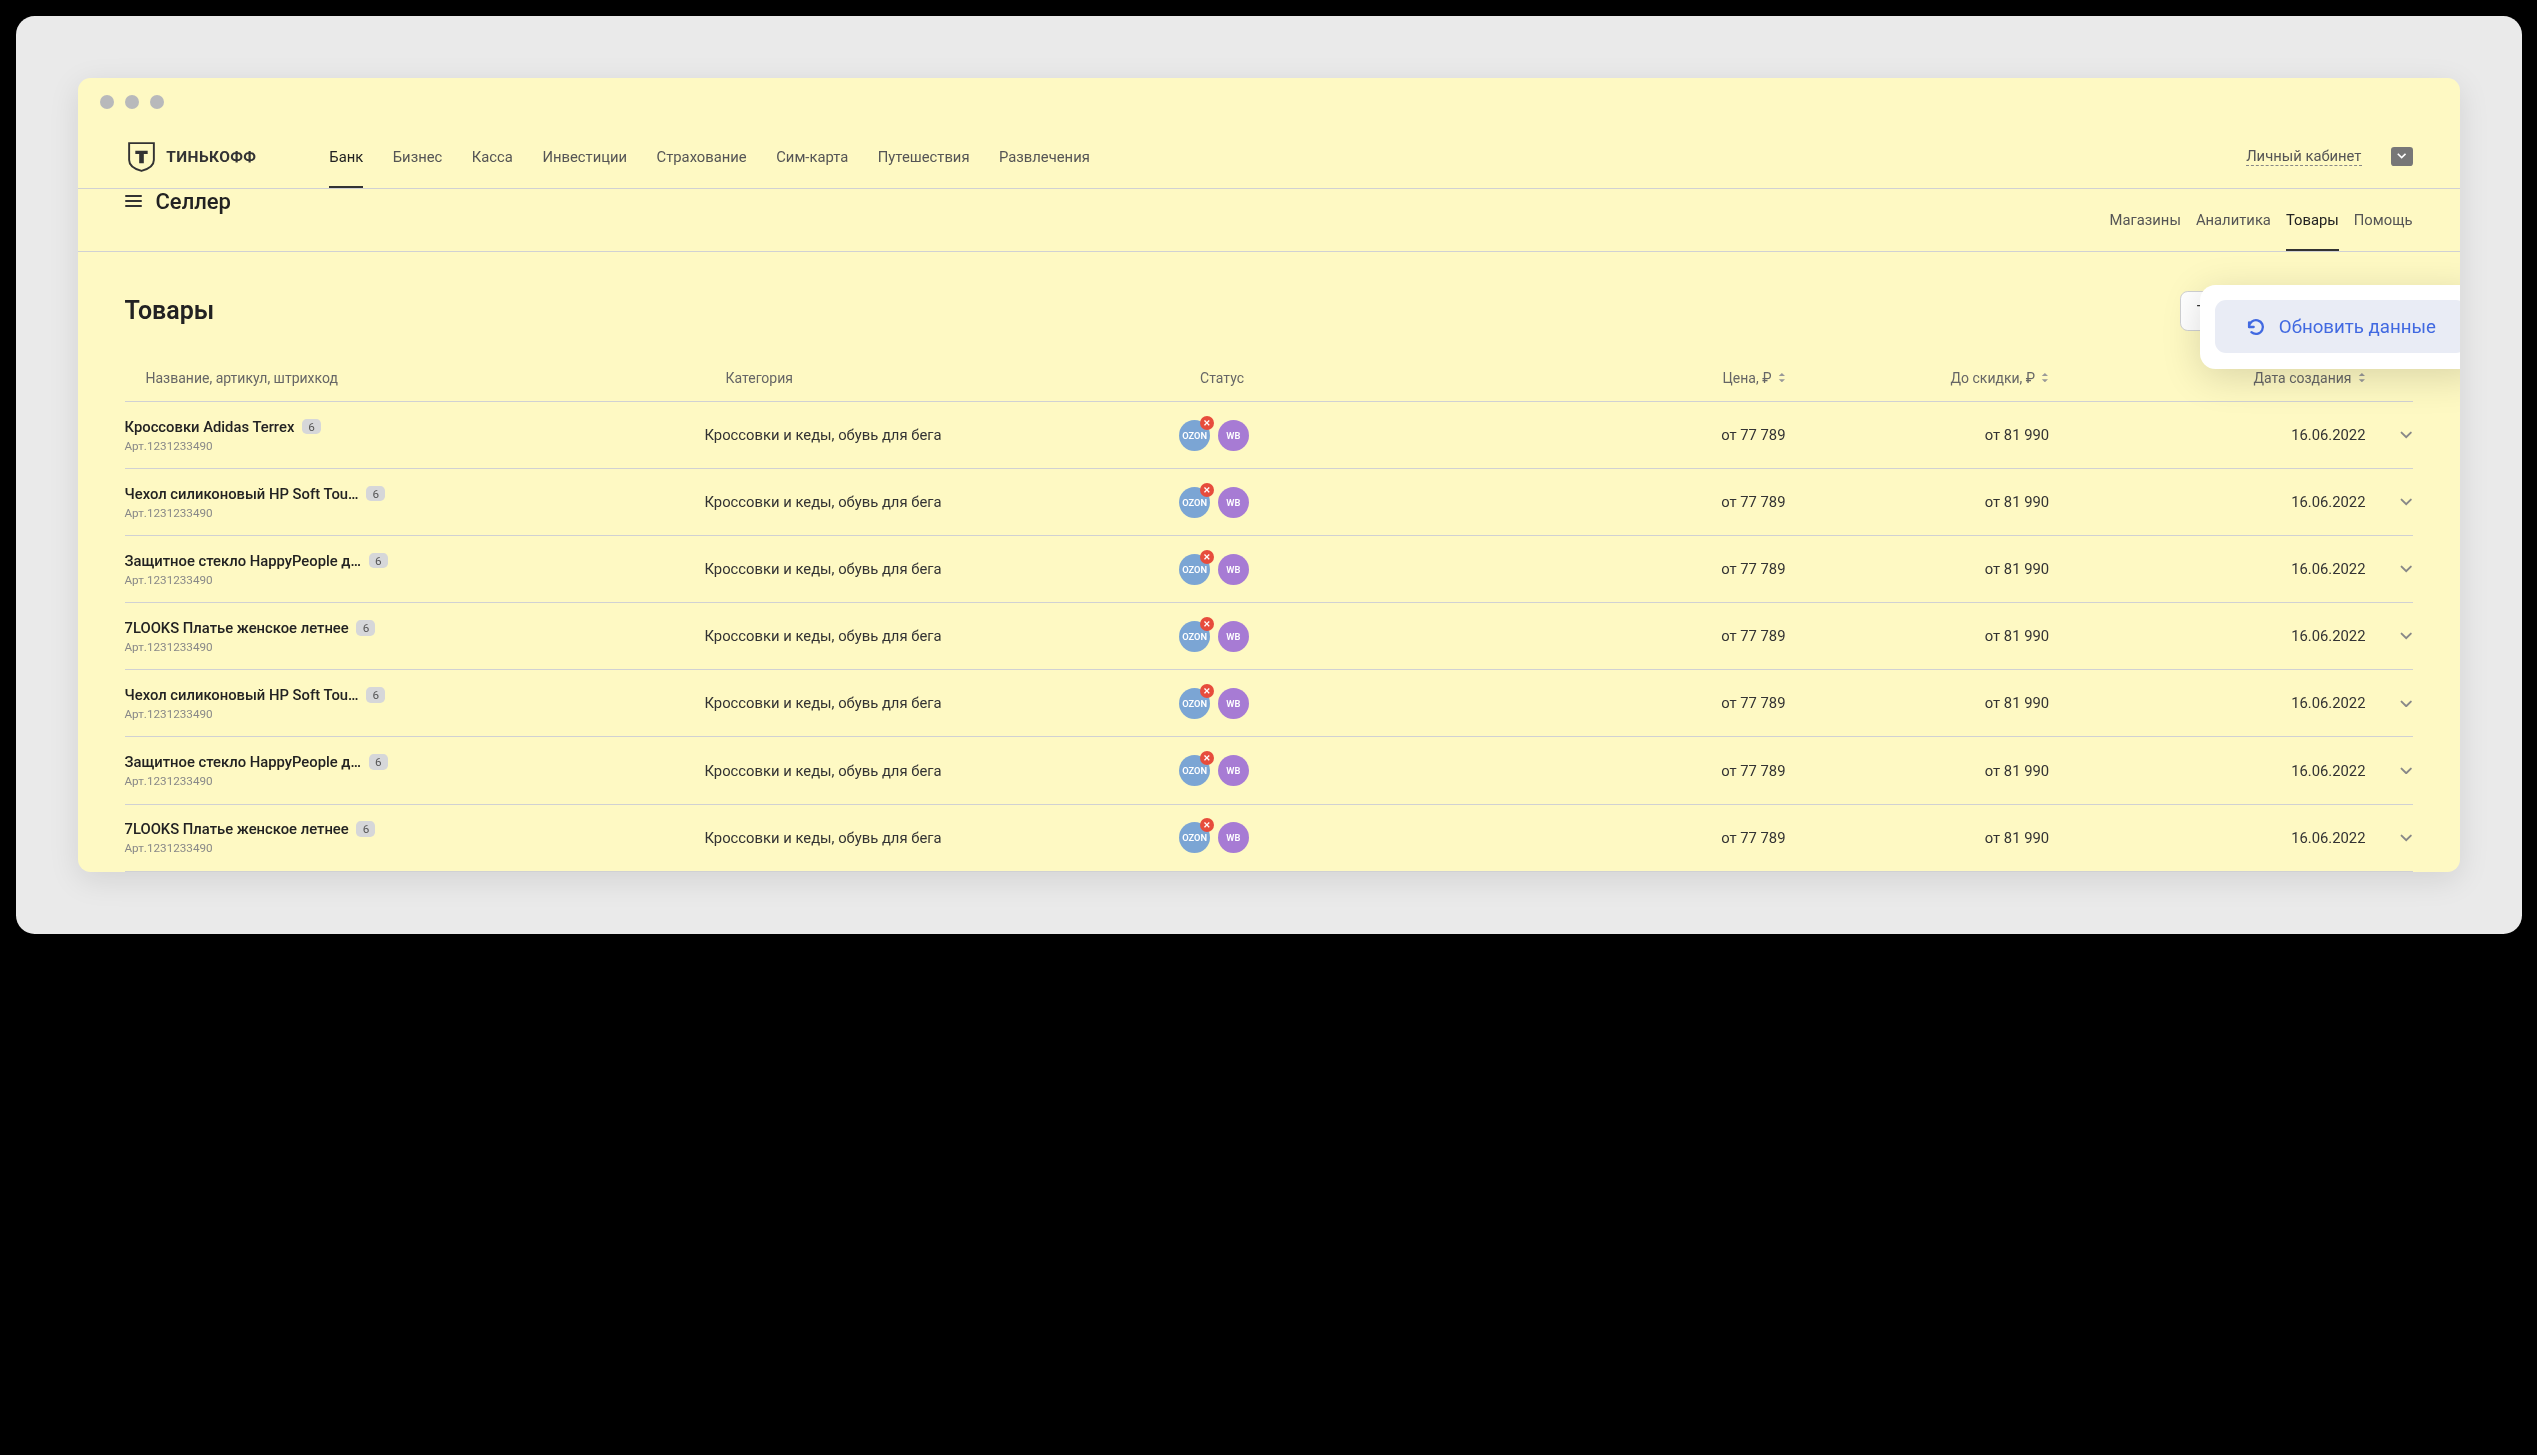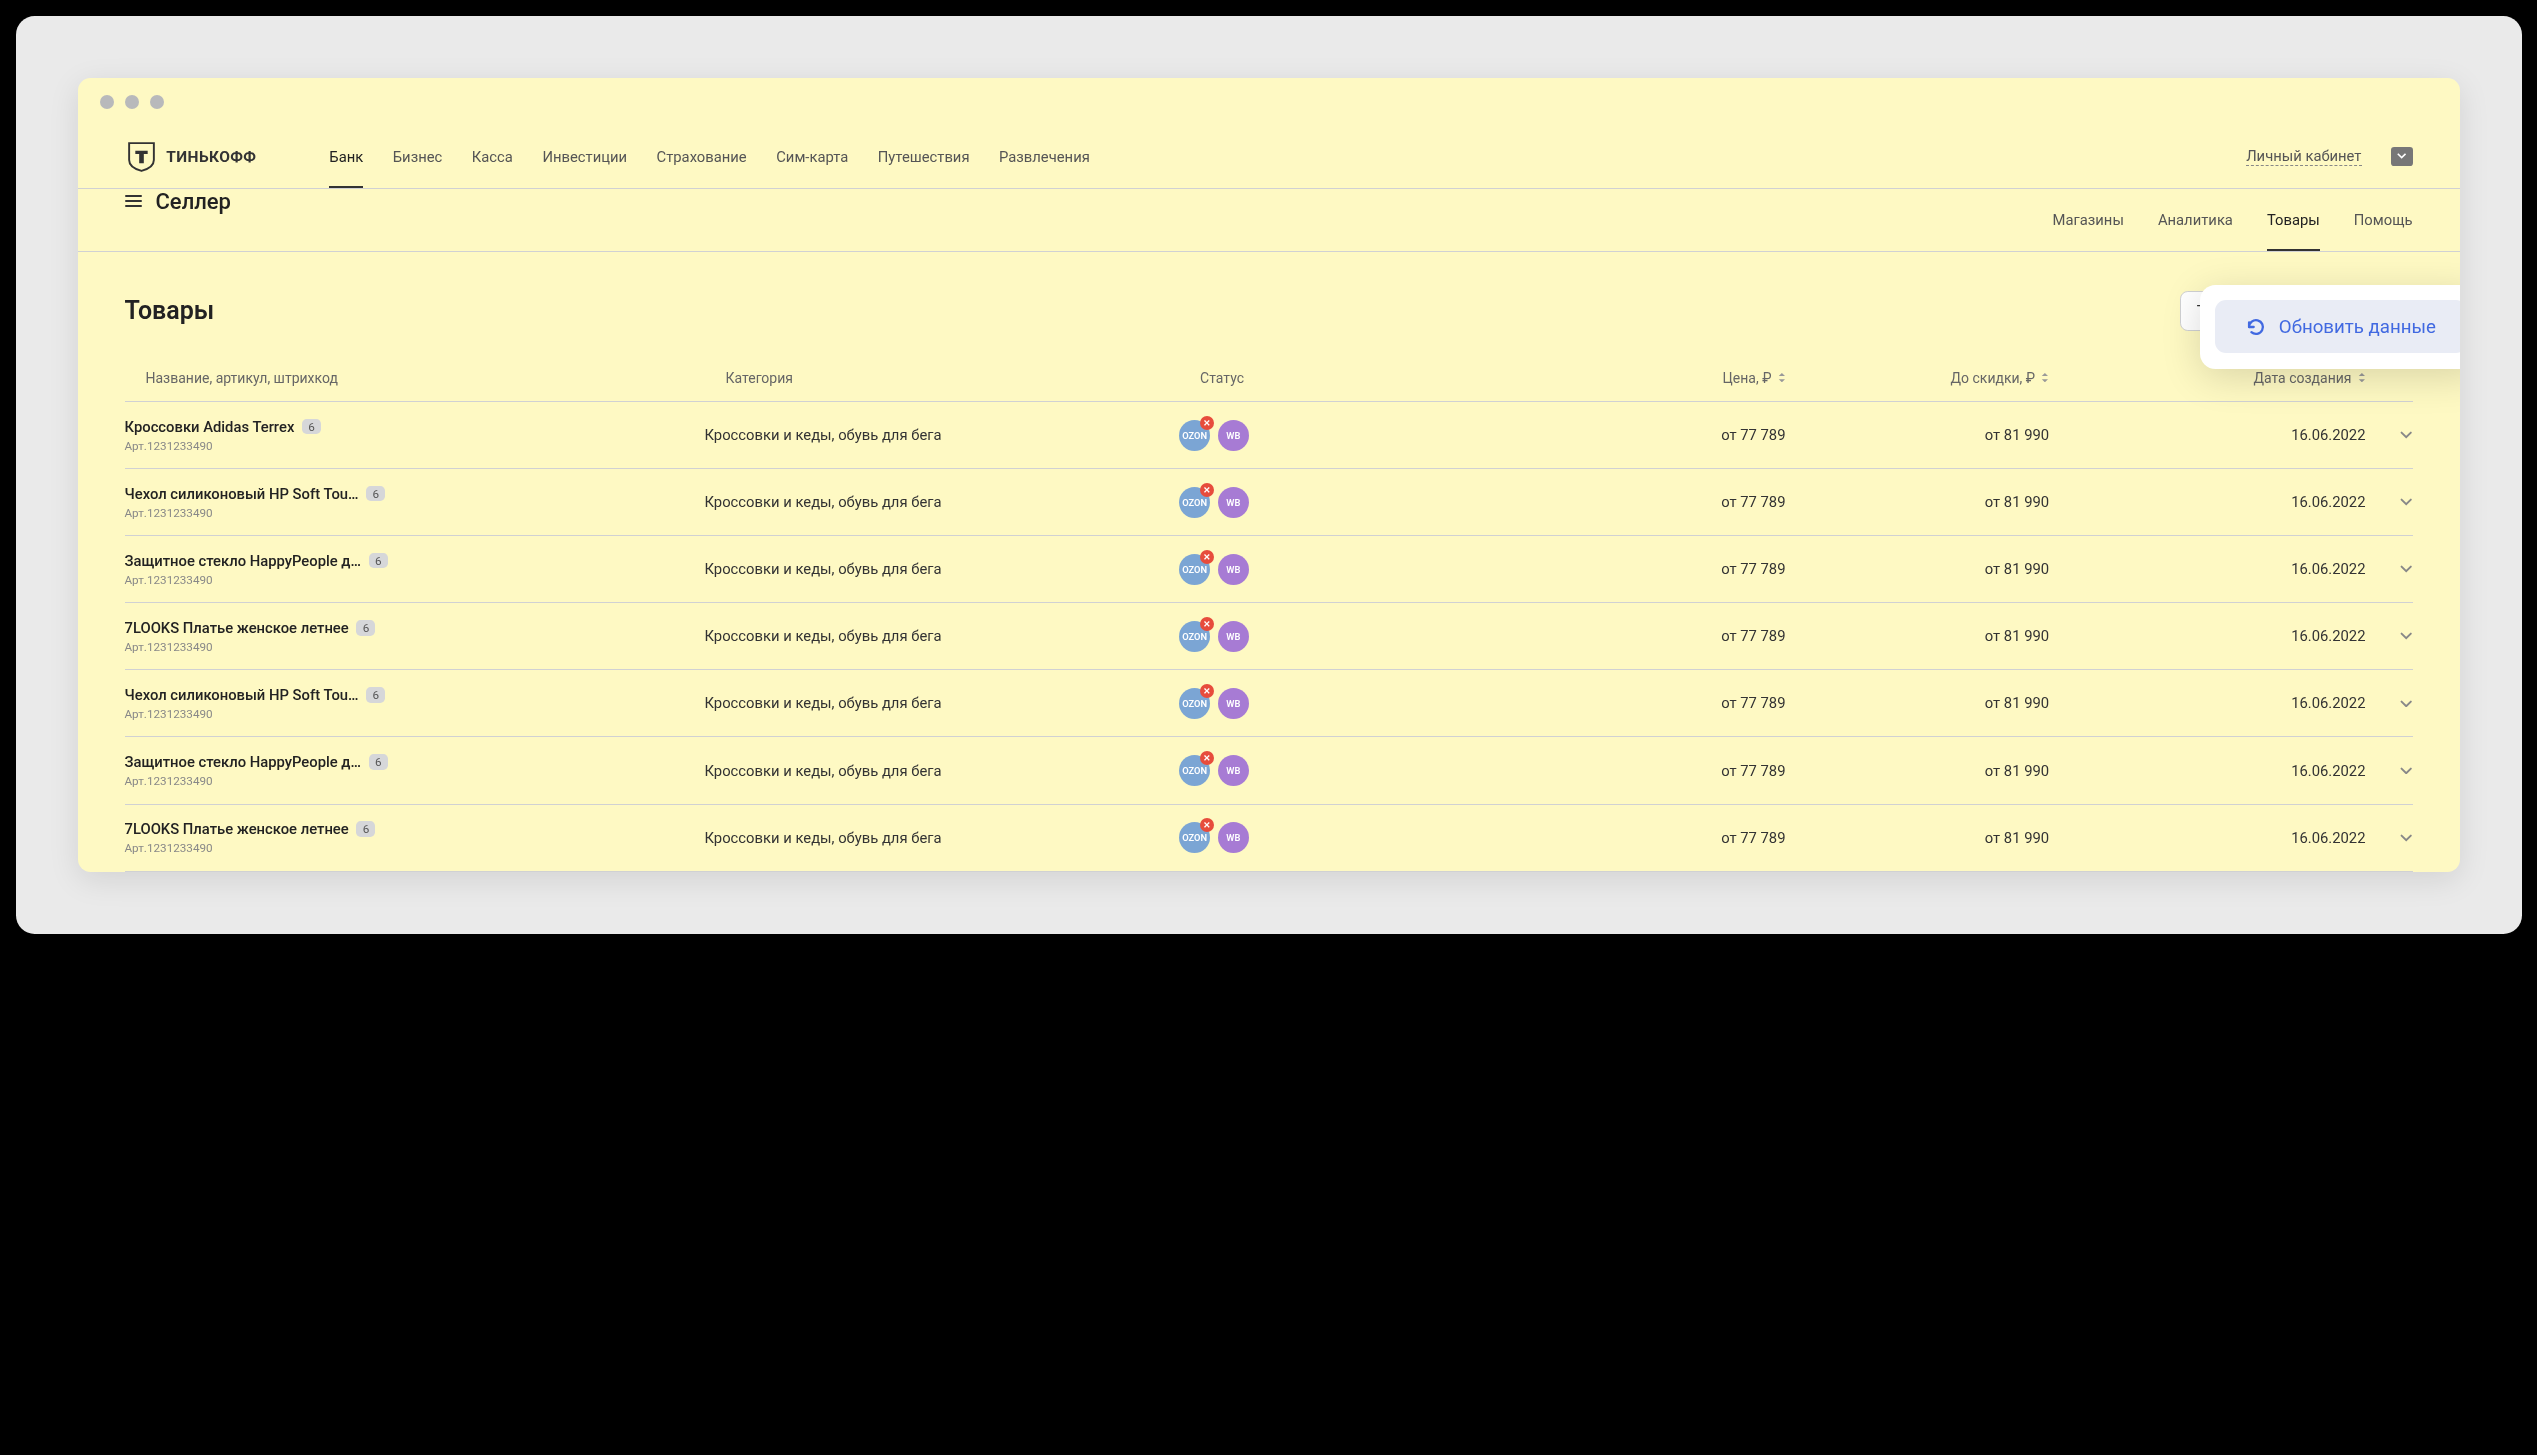--- a/index.html
+++ b/index.html
@@ -133,21 +133,21 @@
       background: #333;
       border-radius: 1.6px;
     }
     .sub-title {
       font-size: 22px;
       font-weight: 500;
       color: #222;
     }
     .sub-nav-items {
       display: flex;
-      gap: 34px;
+      gap: 15px;
       margin-left: auto;
     }
     .sub-nav-item {
       padding: 22px 0;
       font-size: 14.8px;
       color: #555;
       cursor: pointer;
       position: relative;
     }
     .sub-nav-item.active {

